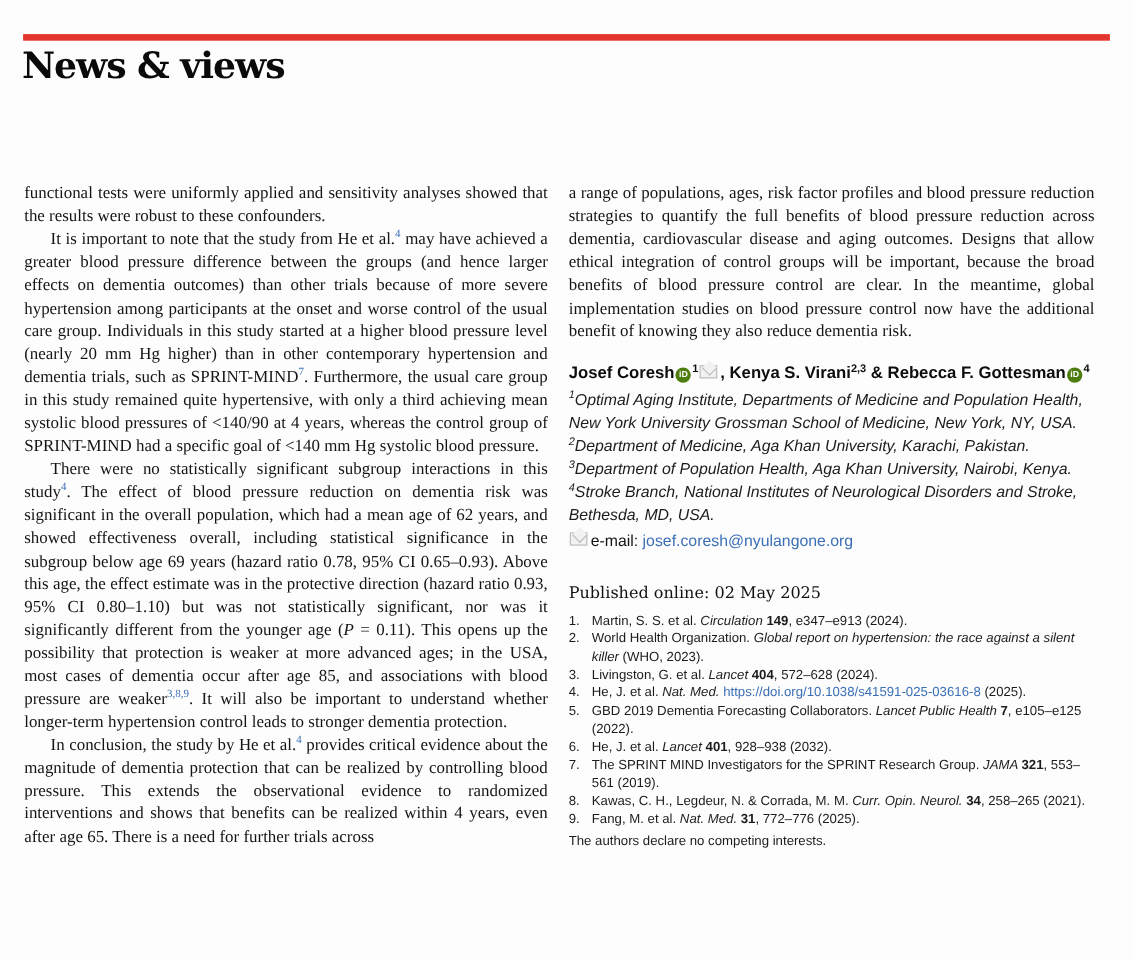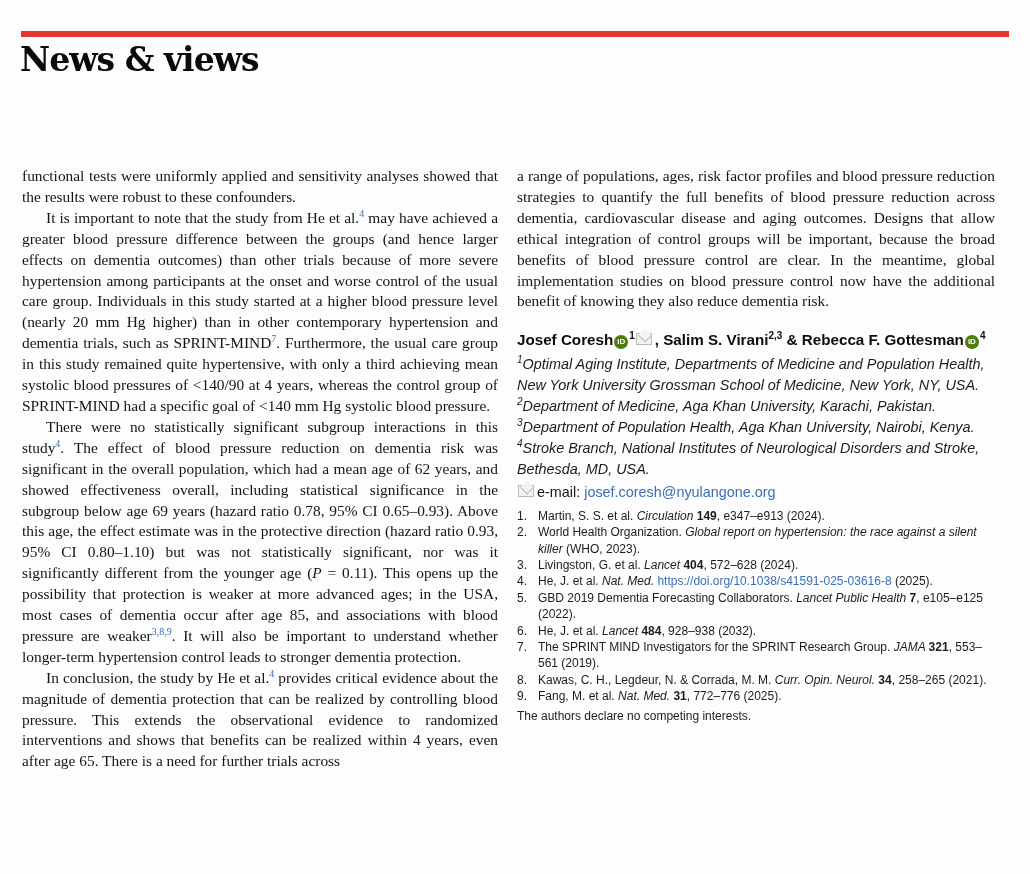--- a/index.html
+++ b/index.html
@@ -172,29 +172,30 @@
     <p><span>functional tests were uniformly applied and sensitivity analyses showed that the results were robust to these confounders.</span></p>
     <p class="indent"><span>It is important to note that the study from He et al.</span><span class="seg-cite">4</span><span> may have achieved a greater blood pressure difference between the groups (and hence larger effects on dementia outcomes) than other trials because of more severe hypertension among participants at the onset and worse control of the usual care group. Individuals in this study started at a higher blood pressure level (nearly 20 mm Hg higher) than in other contemporary hypertension and dementia trials, such as SPRINT-MIND</span><span class="seg-cite">7</span><span>. Furthermore, the usual care group in this study remained quite hypertensive, with only a third achieving mean systolic blood pressures of &lt;140/90 at 4 years, whereas the control group of SPRINT-MIND had a specific goal of &lt;140 mm Hg systolic blood pressure.</span></p>
     <p class="indent"><span>There were no statistically significant subgroup interactions in this study</span><span class="seg-cite">4</span><span>. The effect of blood pressure reduction on dementia risk was significant in the overall population, which had a mean age of 62 years, and showed effectiveness overall, including statistical significance in the subgroup below age 69 years (hazard ratio 0.78, 95% CI 0.65–0.93). Above this age, the effect estimate was in the protective direction (hazard ratio 0.93, 95% CI 0.80–1.10) but was not statistically significant, nor was it significantly different from the younger age (</span><span class="seg-i">P</span><span> = 0.11). This opens up the possibility that protection is weaker at more advanced ages; in the USA, most cases of dementia occur after age 85, and associations with blood pressure are weaker</span><span class="seg-cite">3,8,9</span><span>. It will also be important to understand whether longer-term hypertension control leads to stronger dementia protection.</span></p>
     <p class="indent"><span>In conclusion, the study by He et al.</span><span class="seg-cite">4</span><span> provides critical evidence about the magnitude of dementia protection that can be realized by controlling blood pressure. This extends the observational evidence to randomized interventions and shows that benefits can be realized within 4 years, even after age 65. There is a need for further trials across</span></p>
   </div>
 
   <div class="col col-right">
     <p><span>a range of populations, ages, risk factor profiles and blood pressure reduction strategies to quantify the full benefits of blood pressure reduction across dementia, cardiovascular disease and aging outcomes. Designs that allow ethical integration of control groups will be important, because the broad benefits of blood pressure control are clear. In the meantime, global implementation studies on blood pressure control now have the additional benefit of knowing they also reduce dementia risk.</span></p>
 
     <div class="authors-line">
-      <span>Josef Coresh</span><span class="orcid-icon">iD</span><span class="author-sup">1</span><span class="envelope-icon"></span><span>, Salim S. Virani</span><span class="author-sup">2,3</span><span> &amp; </span><span>Rebecca F. Gottesman</span><span class="orcid-icon">iD</span><span class="author-sup">4</span>
+      <span>Josef Coresh</span><span class="orcid-icon">iD</span><span class="author-sup">1</span><span class="envelope-icon"></span><span>, Kenya S. Virani</span><span class="author-sup">2,3</span><span> &amp; </span><span>Rebecca F. Gottesman</span><span class="orcid-icon">iD</span><span class="author-sup">4</span>
     </div>
 
     <div class="affiliations"><span class="seg-sup">1</span><span>Optimal Aging Institute, Departments of Medicine and Population Health, New York University Grossman School of Medicine, New York, NY, USA. </span><span class="seg-sup">2</span><span>Department of Medicine, Aga Khan University, Karachi, Pakistan. </span><span class="seg-sup">3</span><span>Department of Population Health, Aga Khan University, Nairobi, Kenya. </span><span class="seg-sup">4</span><span>Stroke Branch, National Institutes of Neurological Disorders and Stroke, Bethesda, MD, USA.</span></div>
 
     <div class="email-line">
       <span class="envelope-icon"></span><span>e-mail: </span><a class="email-link">josef.coresh@nyulangone.org</a>
     </div>
 
+    <div class="published-line">Published online: 02 May 2025</div>
 
     <div class="refs-list">
       <div class="ref-row">
           <span class="ref-num">1.</span>
           <span class="ref-text"><span>Martin, S. S. et al. </span><span class="seg-i">Circulation </span><span class="seg-b">149</span><span>, e347–e913 (2024).</span></span>
         </div>
       <div class="ref-row">
           <span class="ref-num">2.</span>
           <span class="ref-text"><span>World Health Organization. </span><span class="seg-i">Global report on hypertension: the race against a silent killer</span><span> (WHO, 2023).</span></span>
         </div>
@@ -205,21 +206,21 @@
       <div class="ref-row">
           <span class="ref-num">4.</span>
           <span class="ref-text"><span>He, J. et al. </span><span class="seg-i">Nat. Med. </span><span class="seg-link">https://doi.org/10.1038/s41591-025-03616-8</span><span> (2025).</span></span>
         </div>
       <div class="ref-row">
           <span class="ref-num">5.</span>
           <span class="ref-text"><span>GBD 2019 Dementia Forecasting Collaborators. </span><span class="seg-i">Lancet Public Health </span><span class="seg-b">7</span><span>, e105–e125 (2022).</span></span>
         </div>
       <div class="ref-row">
           <span class="ref-num">6.</span>
-          <span class="ref-text"><span>He, J. et al. </span><span class="seg-i">Lancet </span><span class="seg-b">484</span><span>, 928–938 (2032).</span></span>
+          <span class="ref-text"><span>He, J. et al. </span><span class="seg-i">Lancet </span><span class="seg-b">401</span><span>, 928–938 (2032).</span></span>
         </div>
       <div class="ref-row">
           <span class="ref-num">7.</span>
           <span class="ref-text"><span>The SPRINT MIND Investigators for the SPRINT Research Group. </span><span class="seg-i">JAMA </span><span class="seg-b">321</span><span>, 553–561 (2019).</span></span>
         </div>
       <div class="ref-row">
           <span class="ref-num">8.</span>
           <span class="ref-text"><span>Kawas, C. H., Legdeur, N. &amp; Corrada, M. M. </span><span class="seg-i">Curr. Opin. Neurol. </span><span class="seg-b">34</span><span>, 258–265 (2021).</span></span>
         </div>
       <div class="ref-row">

